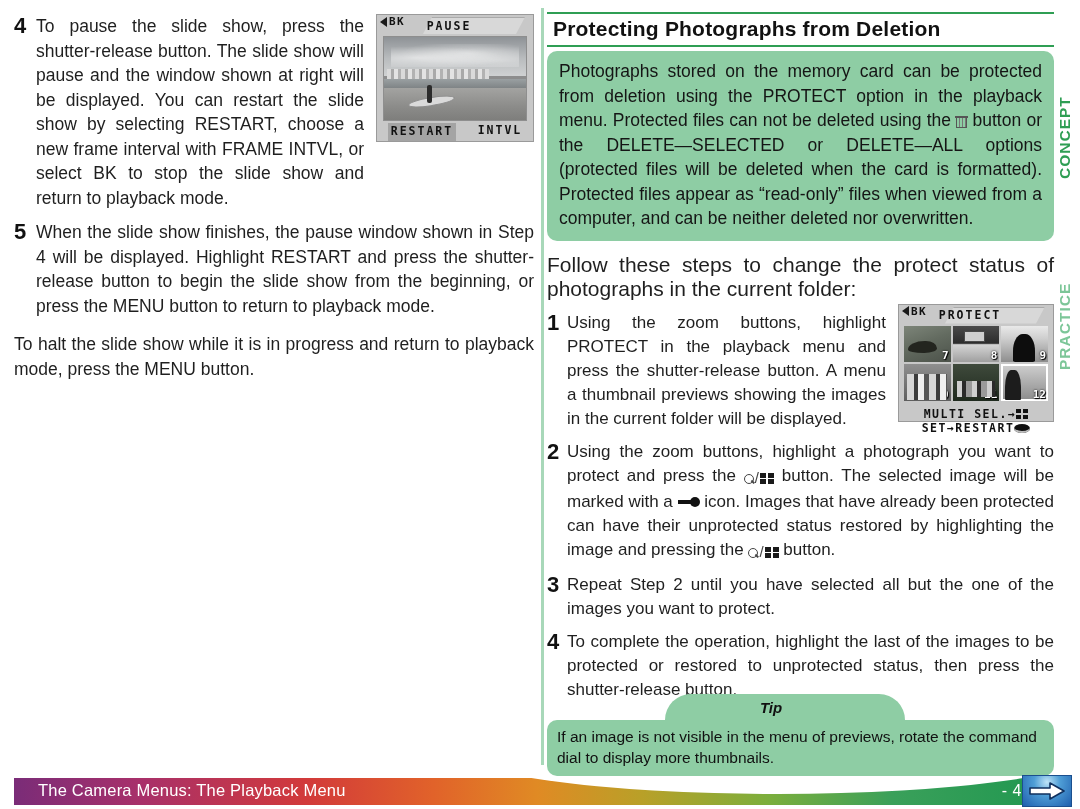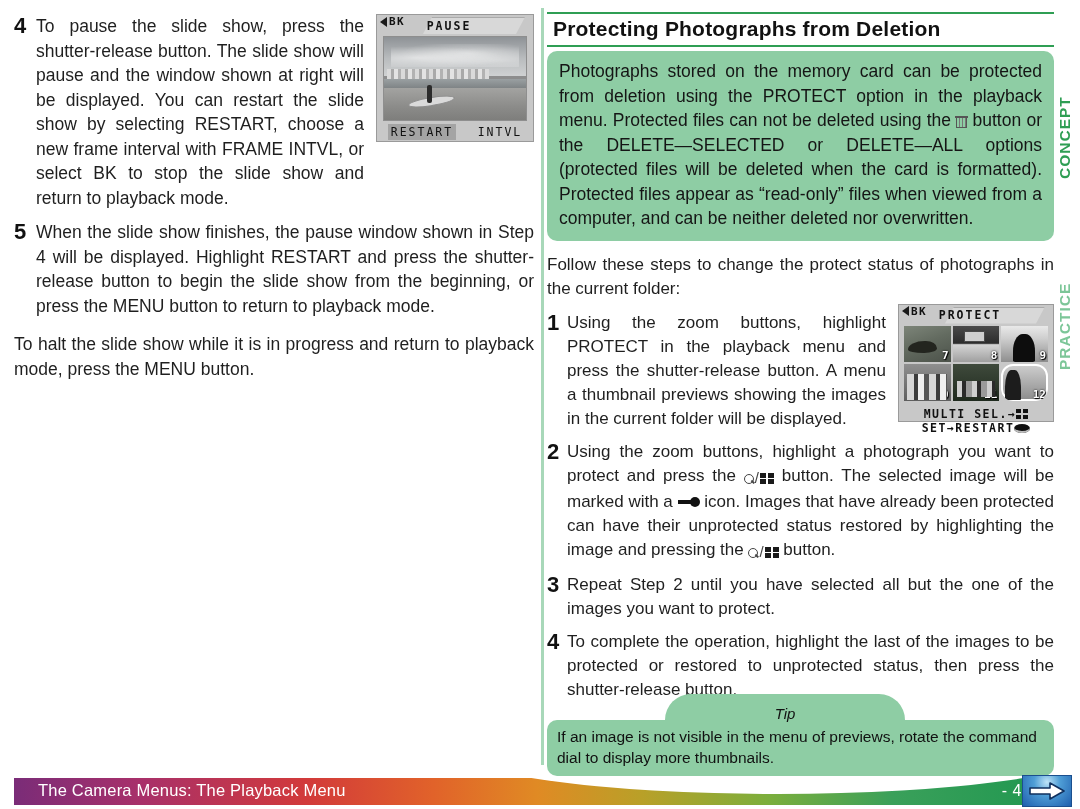--- a/index.html
+++ b/index.html
@@ -75,36 +75,36 @@
   .skyline{position:absolute;left:2%;top:38%;width:72%;height:13%;
     background:repeating-linear-gradient(90deg,#dadada 0 4px,#a9a9a9 4px 7px,#e3e3e3 7px 11px,#b2b2b2 11px 14px);}
   .sea{position:absolute;left:0;right:0;top:50%;height:12%;background:linear-gradient(#9aa0a2,#7f8486);}
   .beach{position:absolute;left:0;right:0;top:62%;bottom:0;
     background:linear-gradient(#a3a3a1,#8b8b89 60%,#7e7e7c);}
   .surfer{position:absolute;left:30%;top:58%;width:5px;height:22%;background:#2b2b2b;border-radius:2px;}
   .board{position:absolute;left:17%;top:72%;width:32%;height:9%;background:#dadada;
     border-radius:50%;transform:rotate(-9deg);border:1px solid #8c8c8c;}
 
   .lcd-botbar{
-    height:18px;display:flex;align-items:center;justify-content:space-around;
-    font-family:"DejaVu Sans Mono","Liberation Mono",monospace;
-    font-size:11.5px;font-weight:normal;letter-spacing:2px;color:#111;margin-top:2px;
+    height:18px;display:flex;justify-content:space-around;
+    font-family:"DejaVu Sans Mono","Liberation Mono",monospace;
+    font-size:11.5px;font-weight:bold;letter-spacing:2px;color:#111;margin-top:2px;
   }
   .lcd-botbar .sel{background:#a4a4a4;padding:1px 3px;}
 
   
   .thumb-grid{margin:2px 5px 0 5px;display:grid;grid-template-columns:repeat(3,1fr);
     grid-template-rows:repeat(2,1fr);gap:2px;height:75px;}
   .thumb{position:relative;overflow:hidden;background:#9a9a9a;}
   .thumb .num{
     position:absolute;right:2px;bottom:0px;color:#fff;
     font-family:"DejaVu Sans Mono","Liberation Mono",monospace;
     font-size:11px;font-weight:bold;text-shadow:0 0 2px #000,1px 1px 1px #000;letter-spacing:0px;
   }
-  .thumb.sel{outline:2px solid #fff;outline-offset:-2px;border-radius:12px;}
+  .thumb.sel{outline:2px solid #fff;outline-offset:-2px;}
   .t1{background:linear-gradient(160deg,#7d8579 0%,#636b60 45%,#4c524a 100%);}
   .t1:after{content:"";position:absolute;left:8%;top:42%;width:62%;height:34%;
     background:#23251f;border-radius:60% 40% 45% 55%/70% 60% 40% 30%;}
   .t2{background:linear-gradient(#4a4a4a,#2c2c2c 48%,#d5d5d5 52%,#9f9f9f);}
   .t2:after{content:"";position:absolute;left:24%;top:14%;width:40%;height:26%;
     background:#cfcfcf;border:1px solid #4a4a4a;}
   .t3{background:linear-gradient(#e9e9e9 0%,#cfcfcf 34%,#8e8e8e 100%);}
   .t3:after{content:"";position:absolute;left:26%;top:22%;width:46%;height:78%;
     background:#0d0d0d;border-radius:45% 45% 10% 10%/60% 60% 5% 5%;}
   .t4{background:linear-gradient(#8f8f8f,#5e5e5e);}
@@ -146,21 +146,21 @@
   }
   .tab-label{
     position:absolute;right:2px;width:22px;
     writing-mode:vertical-rl;text-orientation:mixed;transform:rotate(180deg);
     font-size:15.5px;font-weight:bold;letter-spacing:1px;text-align:center;
   }
   .tab-concept{top:78px;height:120px;color:#2f9e54;}
   .tab-practice{top:262px;height:128px;color:#7cc698;}
 
   .rc-body{margin:12px 26px 0 6px;}
-  .rc-para{font-size:17px;line-height:24.5px;text-align:justify;color:#1f1f1f;}
+  .rc-para{font-size:21px;line-height:24.5px;text-align:justify;color:#1f1f1f;}
   .rstep{display:flex;margin-top:9px;}
   .rstep .step-num{width:20px;flex:0 0 20px;}
   .rstep .step-body{font-size:17px;line-height:24px;}
 
   .protect-float{float:right;margin:2px 0 4px 12px;}
 
   
   .ico-trash{display:inline-block;width:11px;height:13px;vertical-align:-2px;position:relative;}
   .ico-trash:before{content:"";position:absolute;left:0;top:3px;width:11px;height:10px;
     box-sizing:border-box;border:1px solid #555;border-top:none;
@@ -181,22 +181,22 @@
   .ico-key{display:inline-block;width:22px;height:11px;position:relative;vertical-align:-1px;}
   .ico-key:before{content:"";position:absolute;left:0;top:3.5px;width:14px;height:4px;background:#111;}
   .ico-key:after{content:"";position:absolute;right:0;top:0;width:10px;height:10px;
     border-radius:50%;background:#111;}
 
   
   .tipwrap{position:absolute;left:547px;right:26px;bottom:33px;}
   .tip-banner{position:relative;height:26px;}
   .tip-hump{position:absolute;left:118px;width:240px;height:26px;background:#8ecda4;
     border-radius:120px 120px 0 0;}
-  .tip-word{position:absolute;left:118px;width:240px;height:26px;line-height:28px;text-align:center;
-    font-size:15px;font-weight:normal;font-style:italic;color:#111;margin-top:6px;}
+  .tip-word{position:absolute;left:104px;width:240px;height:26px;line-height:28px;text-align:center;
+    font-size:15px;font-weight:bold;font-style:italic;color:#111;}
   .tip-body{background:#8ecda4;border-radius:10px;padding:6px 10px 8px 10px;
     font-size:15.5px;line-height:21px;color:#111;}
 
   
   .footer{position:absolute;left:0;bottom:0;width:1080px;height:34px;}
   .fbar{position:absolute;left:14px;bottom:4px;width:1046px;height:27px;overflow:hidden;
     background:linear-gradient(90deg,#7a2c78 0%,#a8306a 12%,#d23a3a 28%,#e1622a 40%,
       #e08a24 50%,#b9a028 60%,#7cae3c 72%,#3aa05a 84%,#1f9750 100%);}
   .fcurve{position:absolute;left:42%;top:-30px;width:62%;height:46px;background:#ffffff;
     border-radius:0 0 50% 50%/0 0 100% 100%;}

